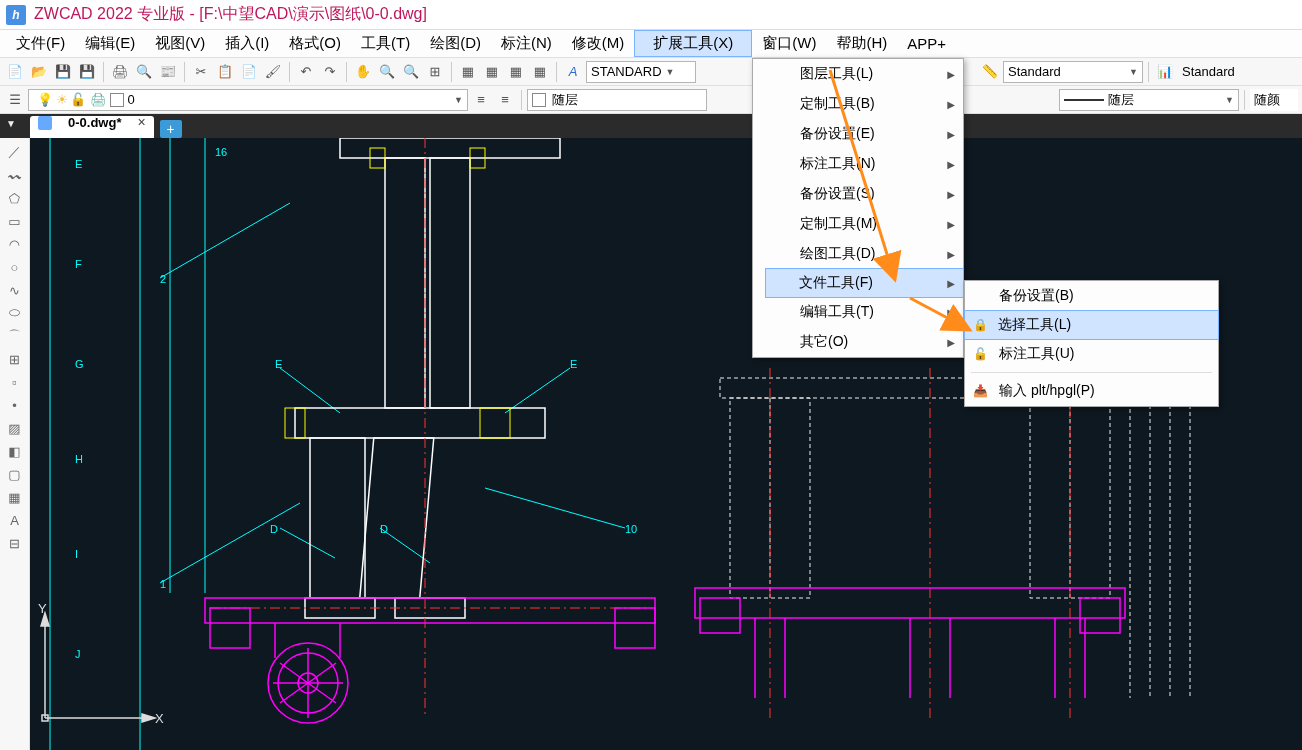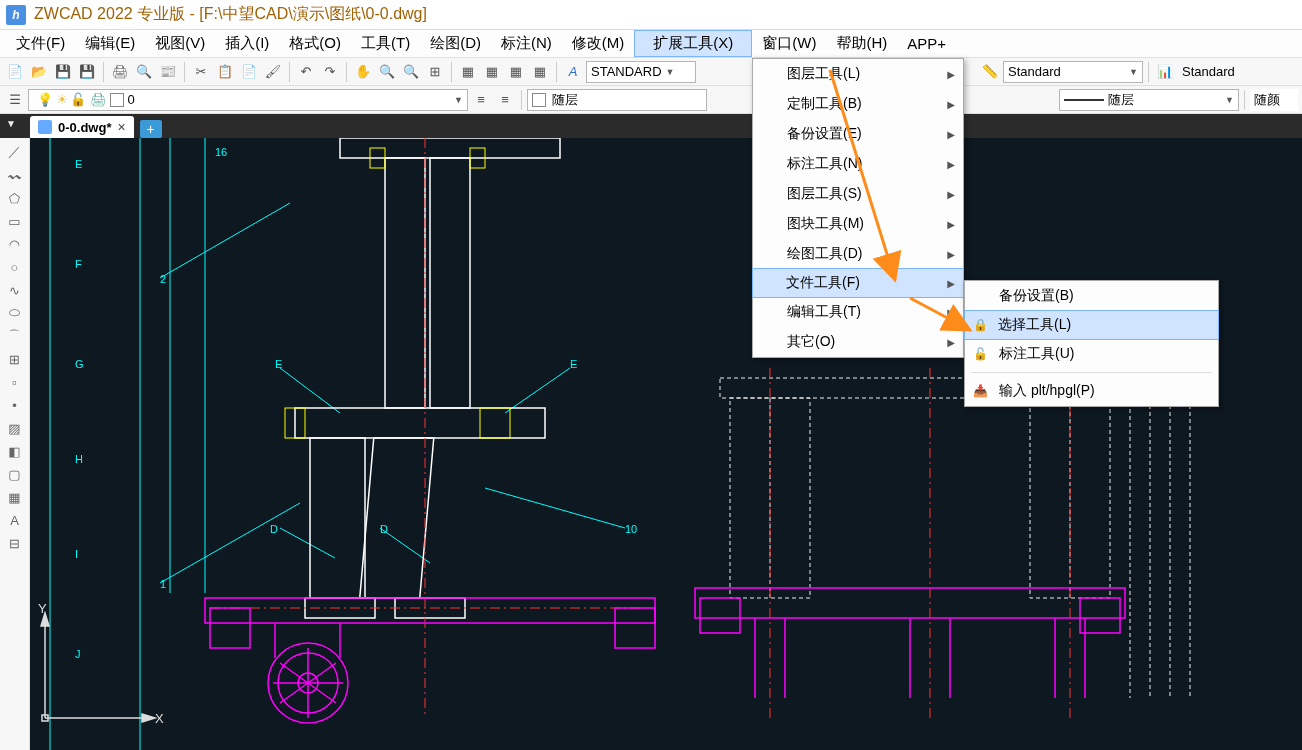--- a/index.html
+++ b/index.html
@@ -1,58 +1,58 @@
 <!DOCTYPE html>
 <html><head>
 <meta charset="utf-8">
 <style>
 * { margin:0; padding:0; box-sizing:border-box; font-family:"Microsoft YaHei","SimSun",sans-serif; }
 body { background:#f0f0f0; width:1302px; height:750px; overflow:hidden; position:relative; font-size:13px; }
 
 
 .titlebar { height:30px; background:#fff; display:flex; align-items:center; padding:0 6px; border-bottom:1px solid #ddd; }
 .titlebar .logo { width:20px; height:20px; background:#4a90e2; display:inline-flex; align-items:center; justify-content:center; color:#fff; font-style:italic; font-weight:bold; border-radius:2px; margin-right:8px; font-size:12px;}
-.titlebar .title { font-size:16px; color:#a16207; }
+.titlebar .title { font-size:16px; color:#be185d; }
 
 
 .menubar { height:28px; background:#fdfdfd; display:flex; align-items:center; padding:0 6px; border-bottom:1px solid #e0e0e0; font-size:15px;}
 .menubar .item { padding:4px 10px; cursor:default; }
 .menubar .item.active { background:#d0e4ff; border:1px solid #7ab4ff; padding:3px 18px; }
 
 
 .toolbar { height:28px; background:#f7f7f7; border-bottom:1px solid #e0e0e0; display:flex; align-items:center; padding:0 4px; gap:2px; position:relative;}
 .tbtn { width:22px; height:22px; display:inline-flex; align-items:center; justify-content:center; border:1px solid transparent; color:#555;}
 .sep { width:1px; height:20px; background:#ccc; margin:0 3px; }
 .combo { height:22px; border:1px solid #b5b5b5; background:#fff; display:inline-flex; align-items:center; padding:0 4px; font-size:13px; }
 .combo .arrow { margin-left:4px; font-size:9px; color:#555;}
 .layerprops { display:flex; align-items:center; gap:3px; padding:0 4px;}
 
 
 .tabstrip { height:24px; background:#2b2b2b; display:flex; align-items:flex-end; padding-left:30px; position:relative;}
 .tabstrip .dropdown { position:absolute; left:6px; top:4px; color:#eee; font-size:10px;}
-.tab { background:#fff; height:22px; display:flex; align-items:center; padding:8px 8px; gap:6px; border-radius:3px 3px 0 0; font-size:13px;}
+.tab { background:#fff; height:22px; display:flex; align-items:flex-end; padding:8px 8px; gap:16px; border-radius:3px 3px 0 0; font-size:13px;}
 .tab .ficon { width:14px; height:14px; background:#66aaff; border-radius:2px;}
 .tab .close { font-size:14px; color:#444;}
 .newtab { width:22px; height:18px; background:#3b9bd8; margin-left:6px; color:#fff; display:flex; align-items:center; justify-content:center; border-radius:2px; font-size:14px;}
 
 
 .mainrow { display:flex; height:640px; }
 .sidetool { width:30px; background:#f7f7f7; border-right:1px solid #e0e0e0; display:flex; flex-direction:column; align-items:center; padding-top:4px; gap:3px;}
 .sidetool .sbtn { width:22px; height:20px; display:flex; align-items:center; justify-content:center; color:#666; font-size:13px;}
 .canvas { flex:1; background:#0e1820; position:relative; overflow:hidden;}
 .canvas svg { position:absolute; top:0; left:0; }
 
 
 .menu { position:absolute; background:#fdfdfd; border:1px solid #aaa; box-shadow:2px 2px 6px rgba(0,0,0,0.3); z-index:100; }
 .menu .mitem { height:30px; display:flex; align-items:center; padding:0 24px 0 34px; font-size:14px; white-space:nowrap; position:relative;}
 .menu .mitem.hl { background:#d0e4ff; border:1px solid #7ab4ff; margin:-1px; padding:0 23px 0 33px;}
 .menu .mitem .sub { position:absolute; right:8px; font-size:10px; color:#555;}
 .menu .mitem .micon { position:absolute; left:8px; width:16px; height:16px; display:flex; align-items:center; justify-content:center; font-size:12px; color:#5588cc;}
 .menu .msep { height:1px; background:#ddd; margin:3px 6px; }
-.menu1 { left:752px; top:58px; width:212px; }
+.menu1 { left:752px; top:58px; width:212px;padding-left:13px; }
 .menu2 { left:964px; top:280px; width:255px; }
 
 
 .arrow-anno { position:absolute; z-index:200; pointer-events:none;}
 
 .lineicon { display:inline-block; width:40px; height:2px; background:#333; vertical-align:middle; margin-right:4px;}
 .swatch { width:14px; height:14px; border:1px solid #888; background:#fff;}
 </style>
 </head>
 <body>
@@ -314,25 +314,25 @@
     </div>
   <div class="mitem">
       <span>备份设置(E)</span>
       <span class="sub">▶</span>
     </div>
   <div class="mitem">
       <span>标注工具(N)</span>
       <span class="sub">▶</span>
     </div>
   <div class="mitem">
-      <span>图层工具(S)</span>
-      <span class="sub">▶</span>
-    </div>
-  <div class="mitem">
-      <span>图块工具(M)</span>
+      <span>备份设置(S)</span>
+      <span class="sub">▶</span>
+    </div>
+  <div class="mitem">
+      <span>定制工具(M)</span>
       <span class="sub">▶</span>
     </div>
   <div class="mitem">
       <span>绘图工具(D)</span>
       <span class="sub">▶</span>
     </div>
   <div class="mitem hl">
       <span>文件工具(F)</span>
       <span class="sub">▶</span>
     </div>

